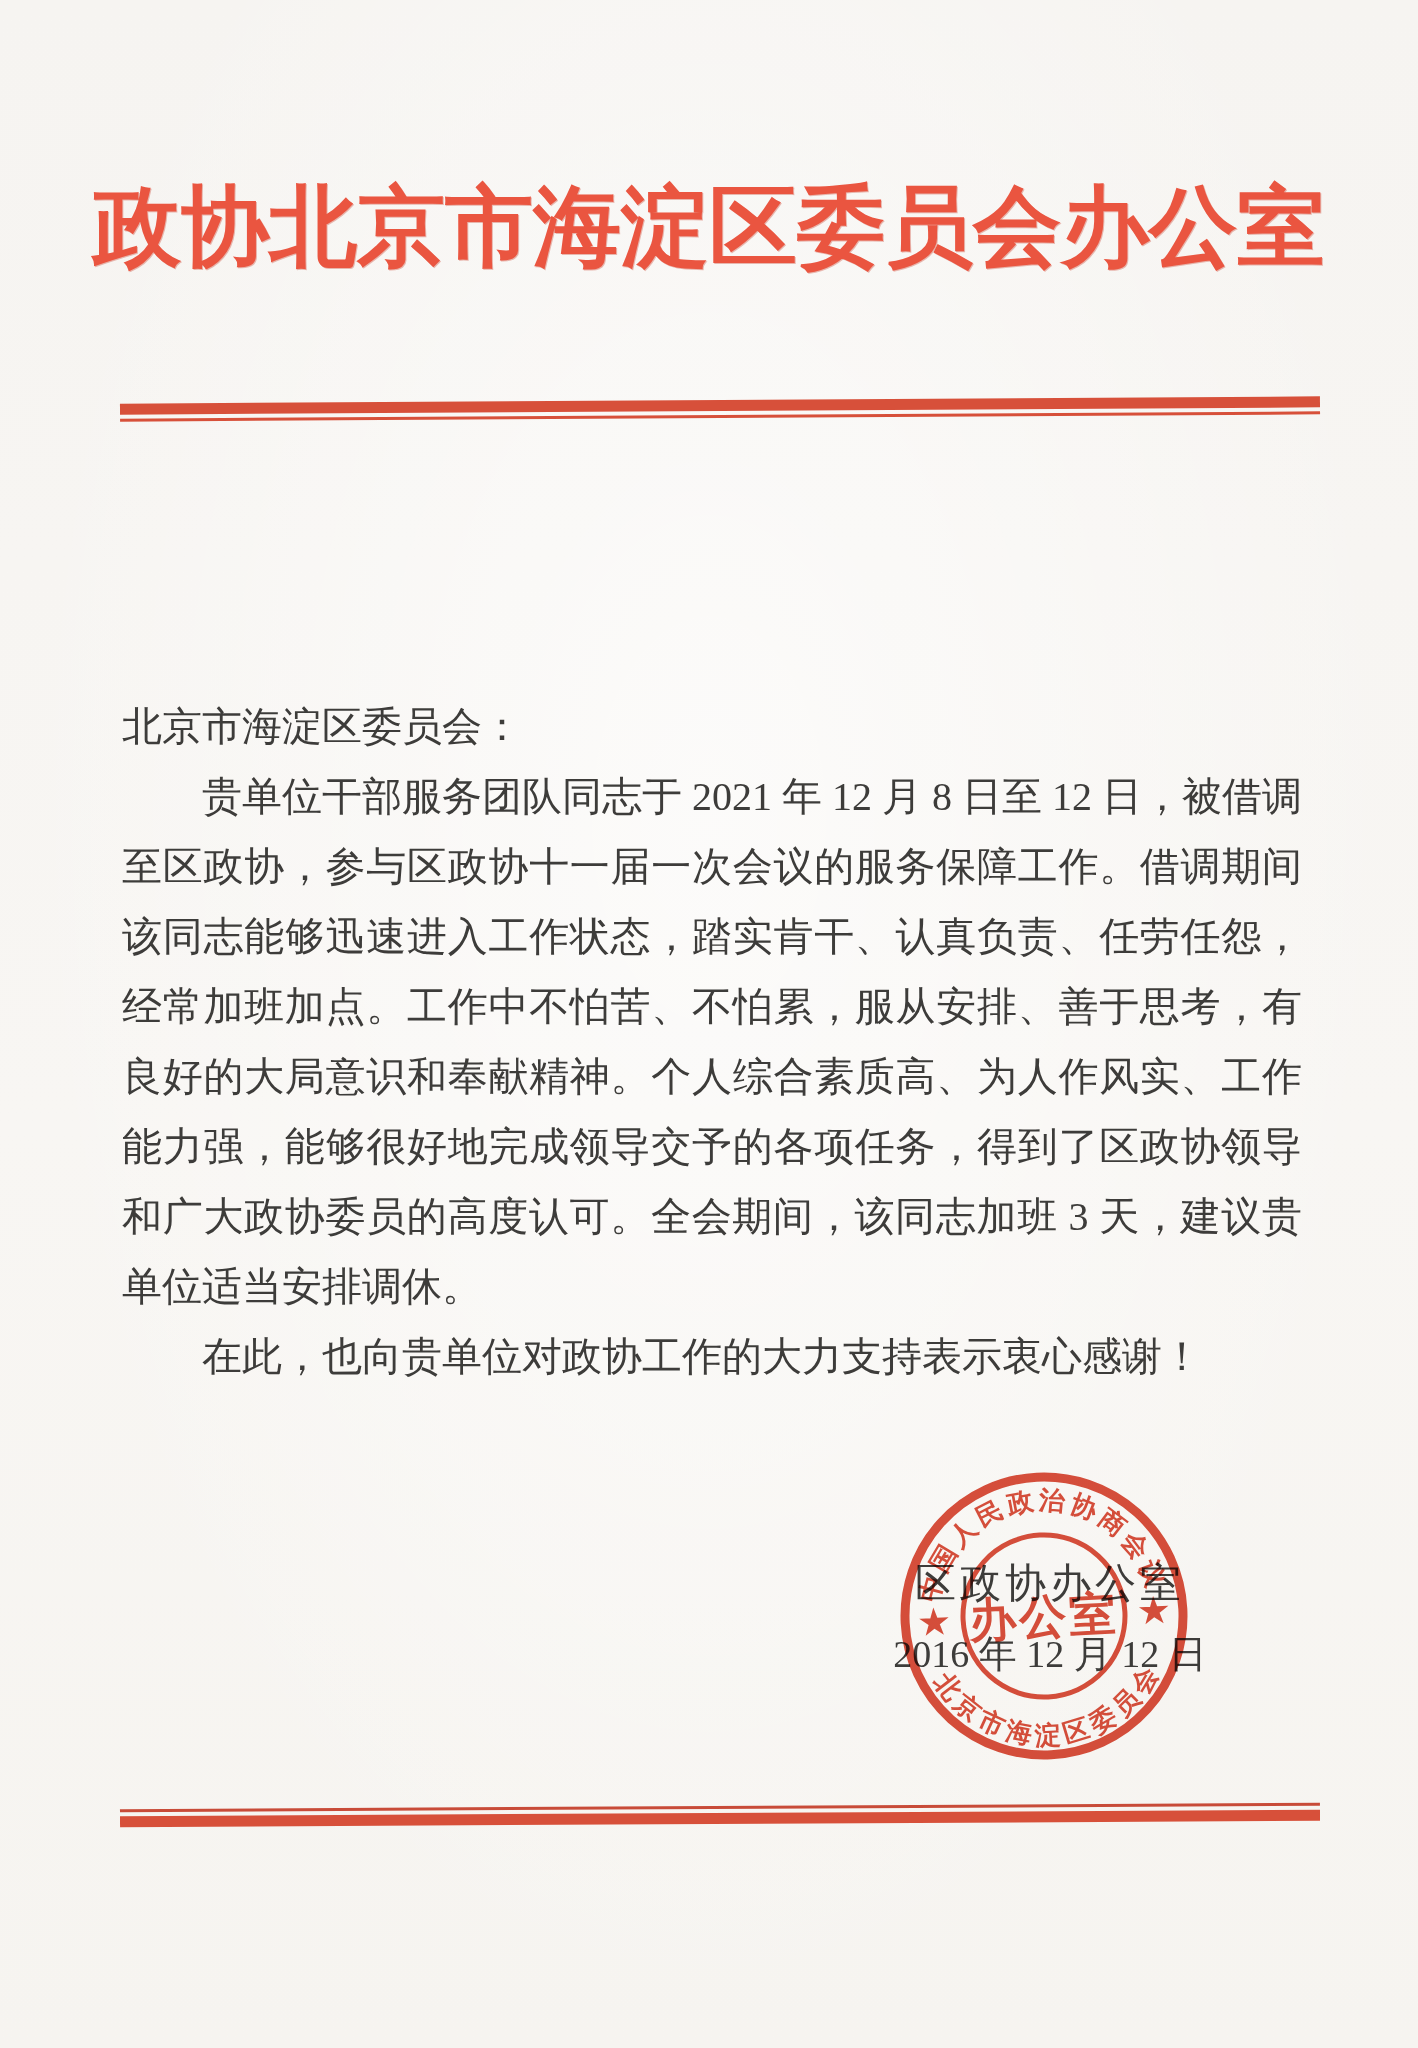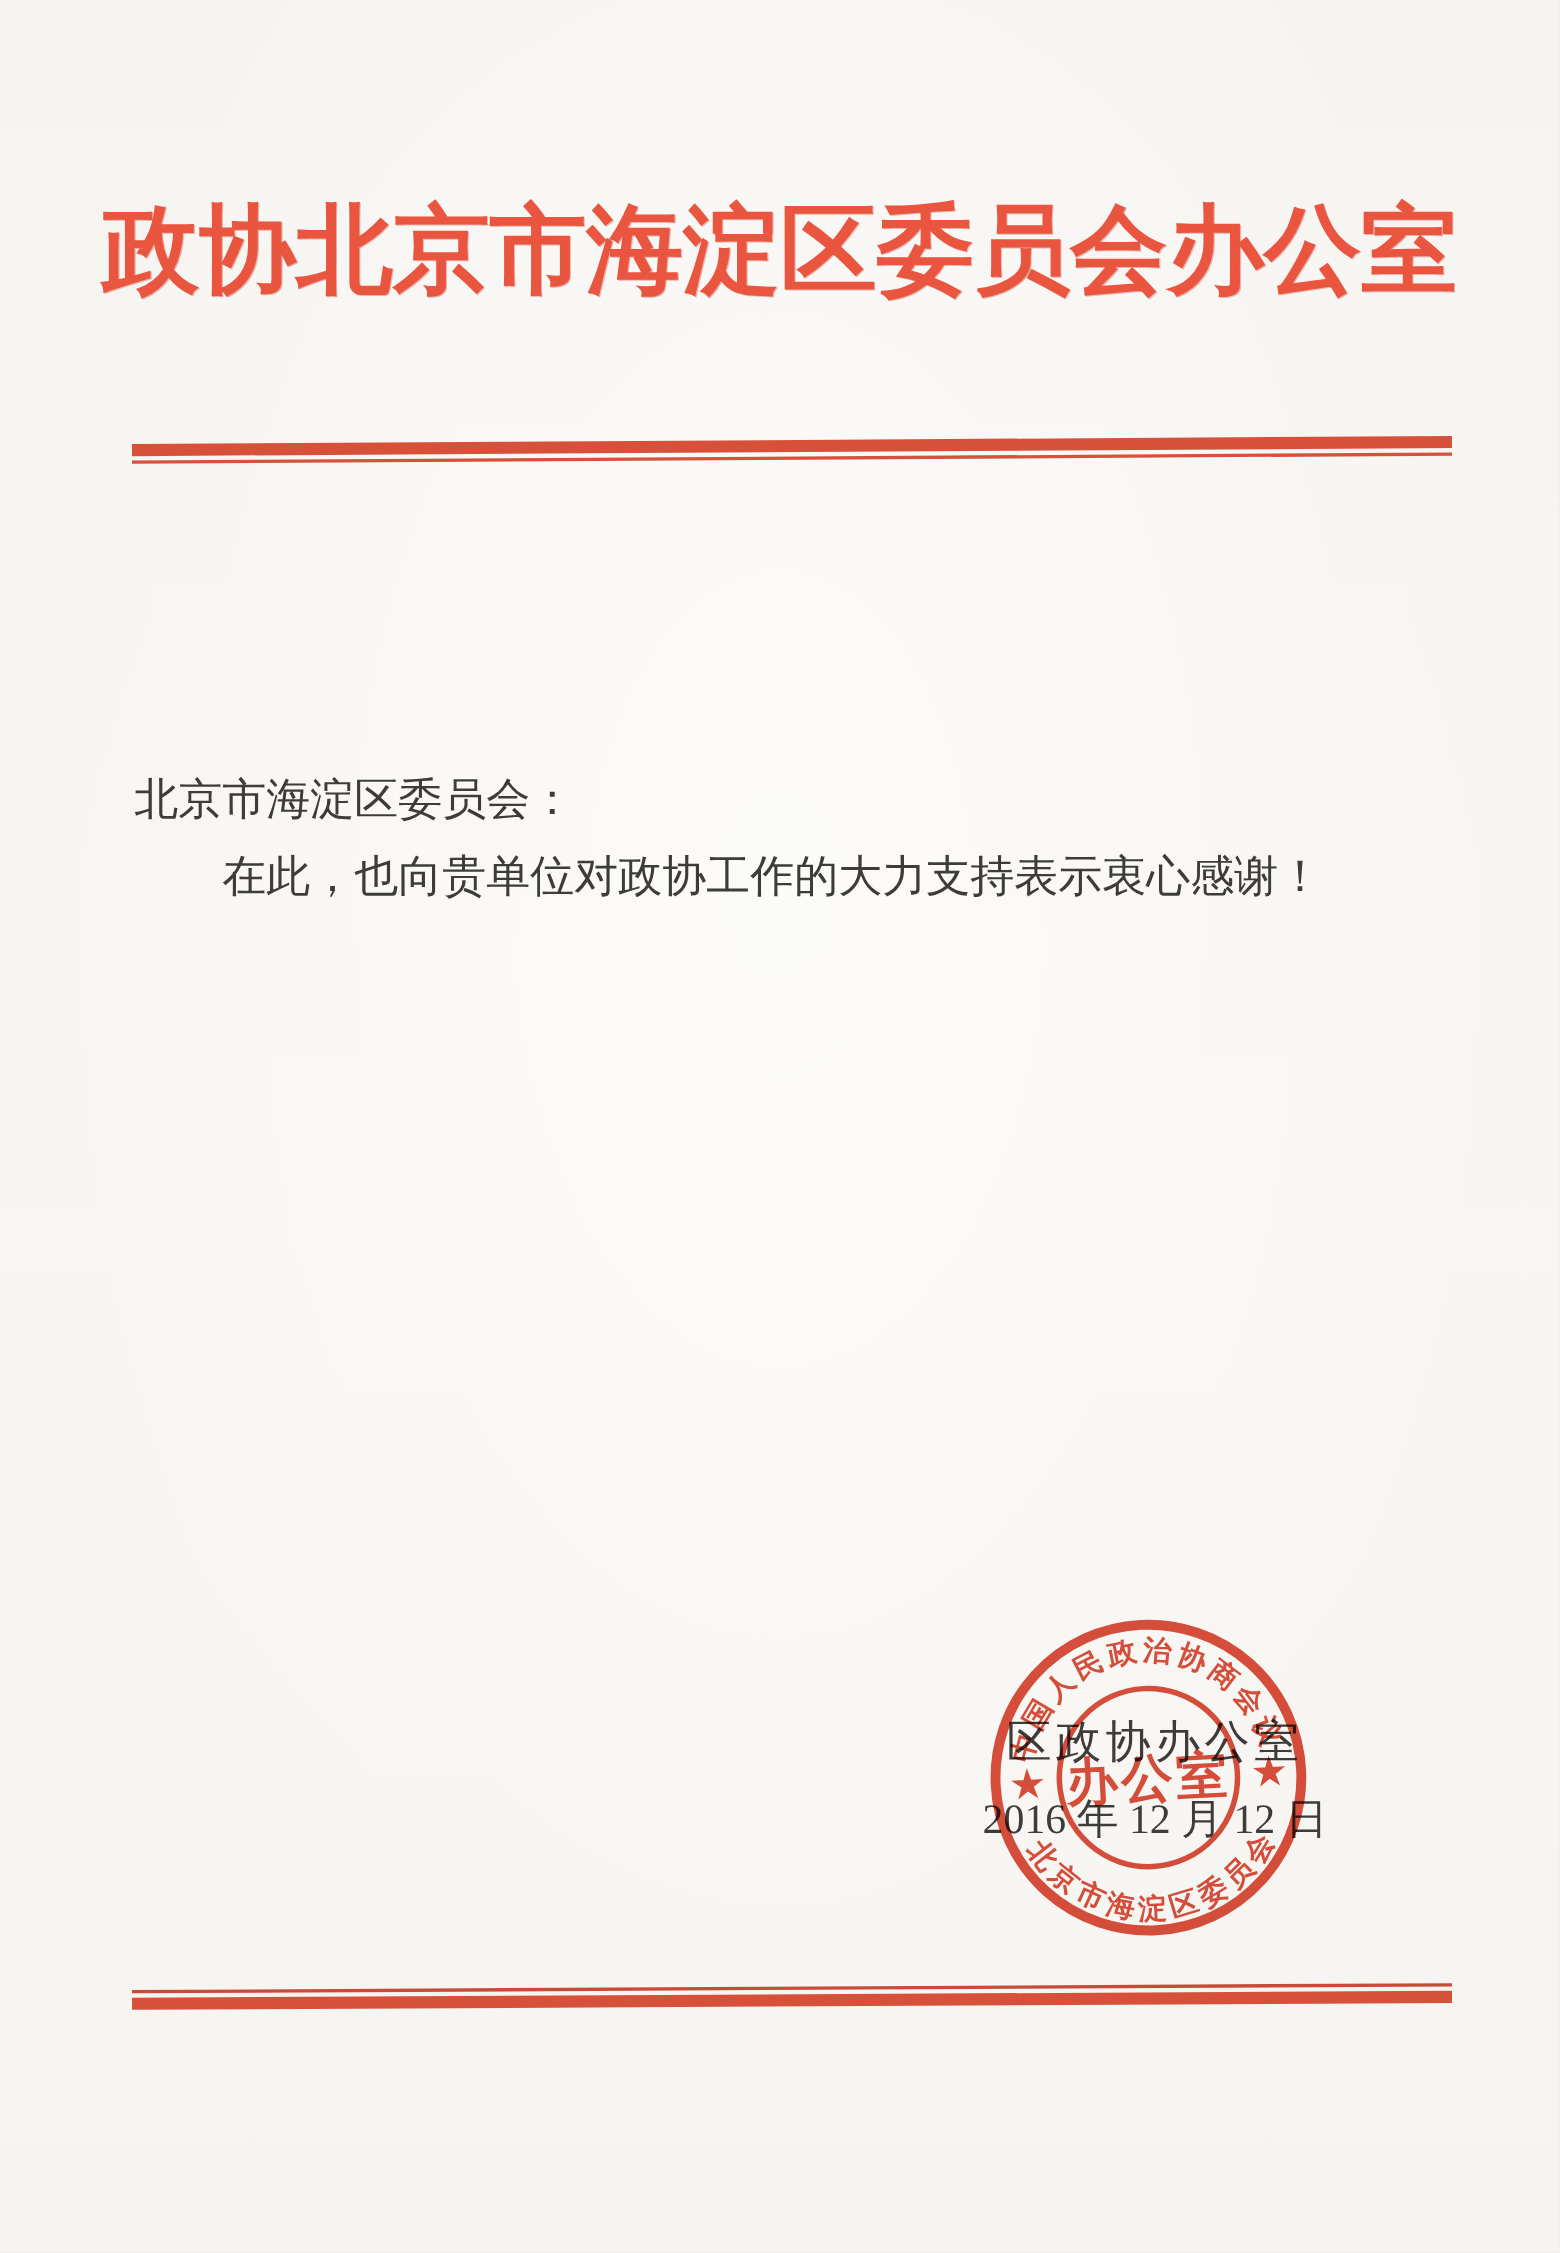--- a/index.html
+++ b/index.html
@@ -119,20 +119,21 @@
 
   <div class="rule rule-top">
     <div class="thick"></div>
     <div class="gap"></div>
     <div class="thin"></div>
   </div>
 
 
   <div class="body-text">
     <p class="salutation">北京市海淀区委员会：</p>
+    <p>贵单位干部服务团队同志于 2021 年 12 月 8 日至 12 日，被借调至区政协，参与区政协十一届一次会议的服务保障工作。借调期间该同志能够迅速进入工作状态，踏实肯干、认真负责、任劳任怨，经常加班加点。工作中不怕苦、不怕累，服从安排、善于思考，有良好的大局意识和奉献精神。个人综合素质高、为人作风实、工作能力强，能够很好地完成领导交予的各项任务，得到了区政协领导和广大政协委员的高度认可。全会期间，该同志加班 3 天，建议贵单位适当安排调休。</p>
     <p>在此，也向贵单位对政协工作的大力支持表示衷心感谢！</p>
   </div>
 
   <div class="closing">
     <div class="signer">区政协办公室</div>
     <div class="date">2016 年 12 月 12 日</div>
   </div>
 
   <div class="seal">
     <svg viewBox="0 0 300 300" xmlns="http://www.w3.org/2000/svg">

